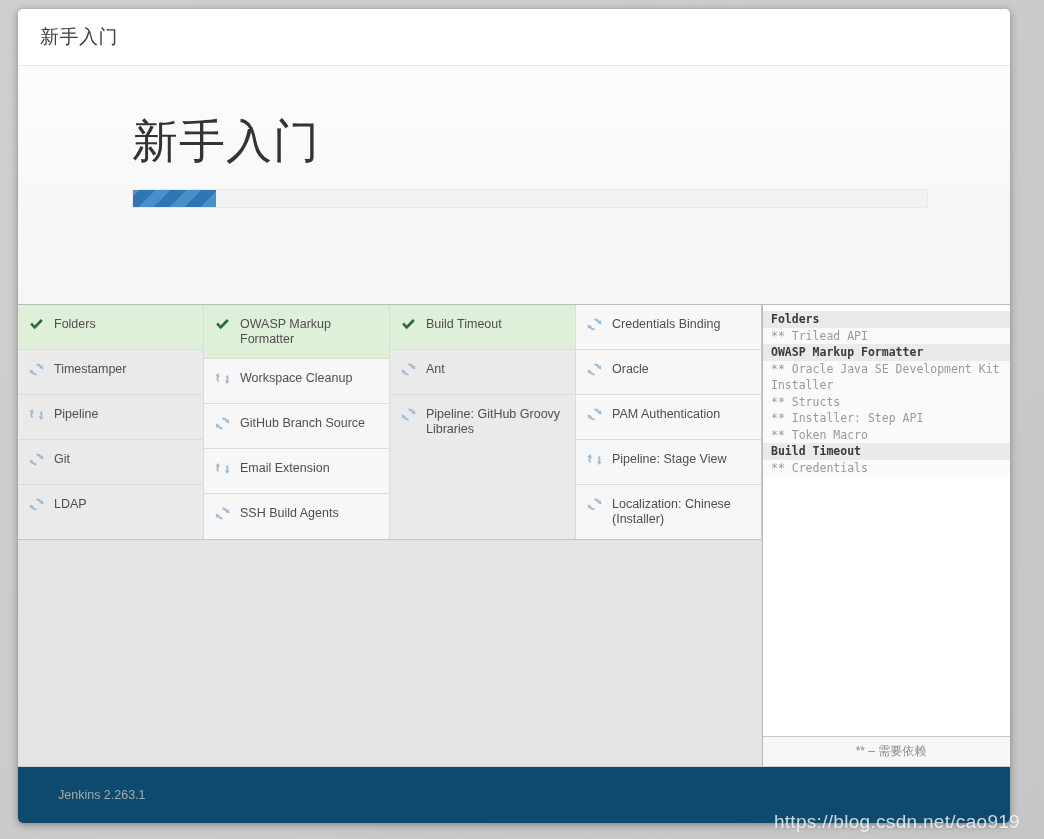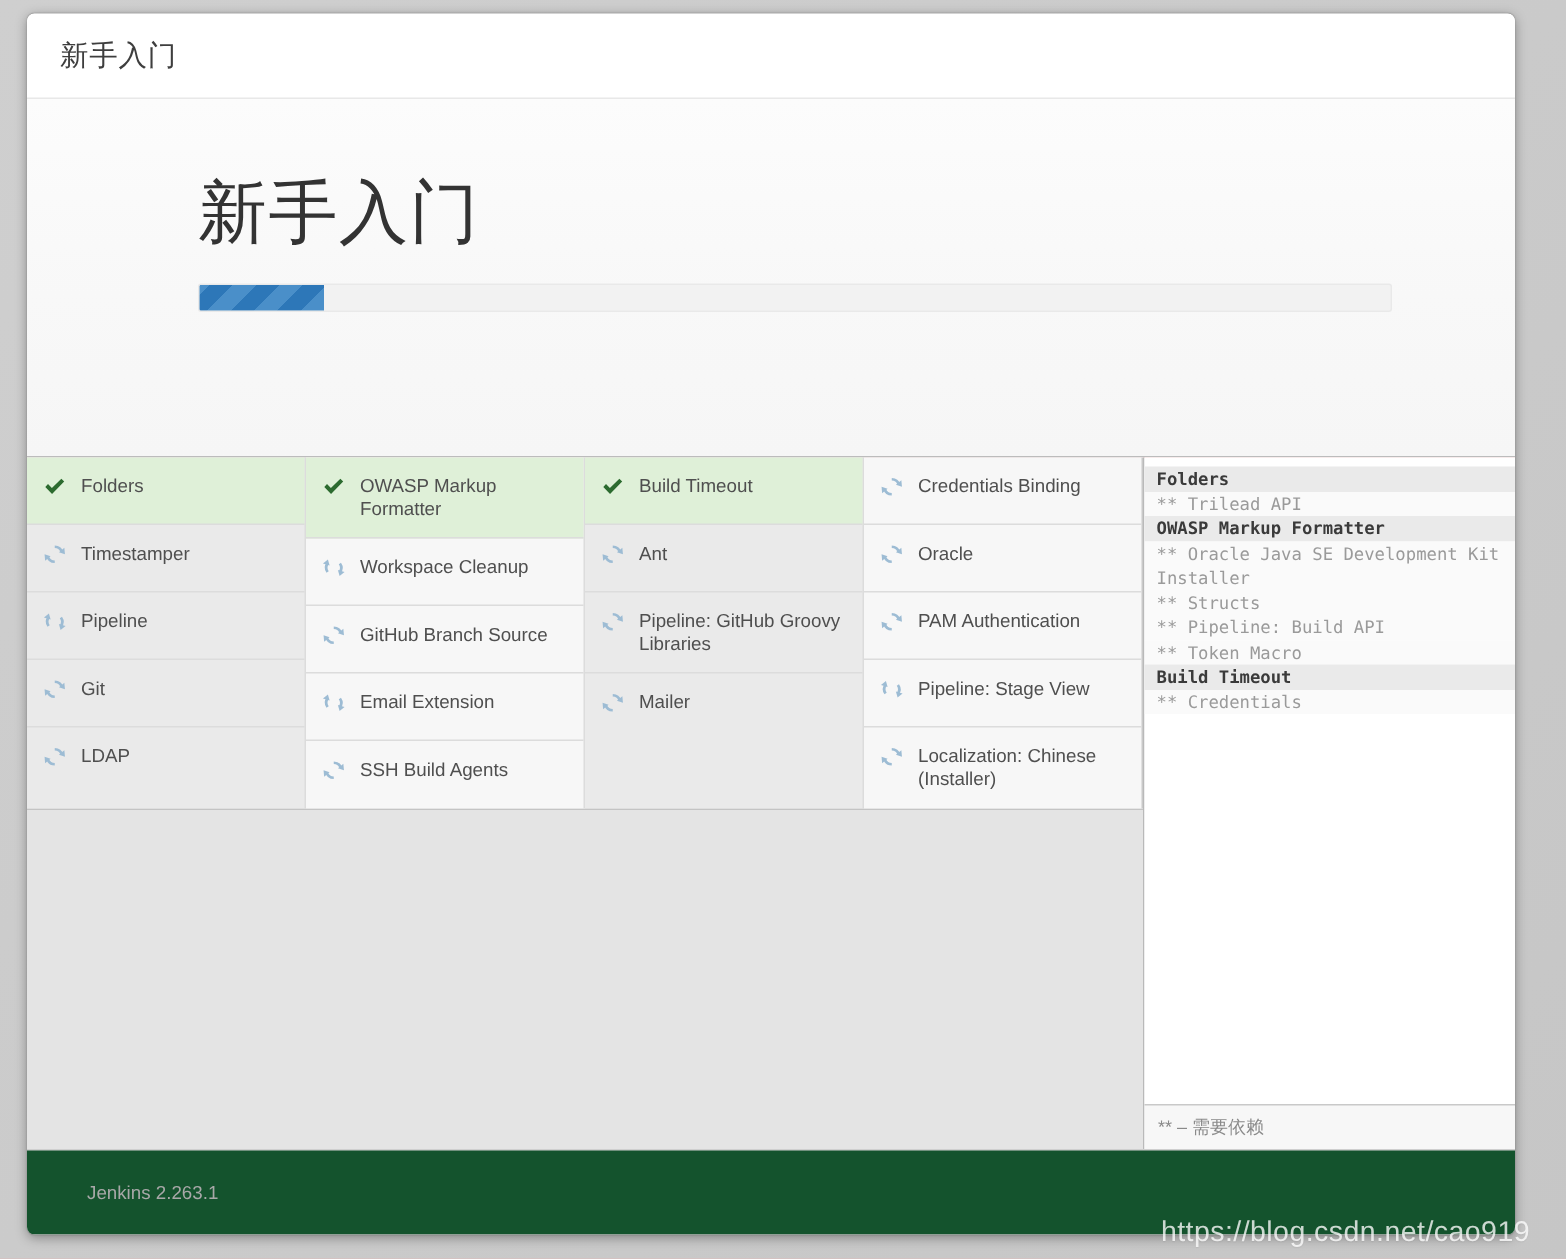--- a/index.html
+++ b/index.html
@@ -175,27 +175,28 @@
   .log-footer {
     flex: none;
     height: 30px;
     border-top: 1px solid #c9c9c9;
     background: #f7f7f7;
     display: flex;
     align-items: center;
     padding-left: 9px;
     font-size: 12px;
     color: #8a8a8a;
+    justify-content: center;
   }
 
   
   .card-footer {
     flex: none;
     height: 57px;
-    background: #14532d;
+    background: #0c4a6e;
     border-top: 1px solid #cfcfcf;
     display: flex;
     align-items: center;
     padding-left: 40px;
   }
   .card-footer .ver {
     font-size: 12.5px;
     color: #a8a8a8;
   }
 
@@ -368,31 +369,20 @@
                 <span class="ic">
                   <svg viewBox="0 0 17 17">
                     <path d="M8.5 2.6 A5.9 5.9 0 0 1 14.2 7.0 L12.3 7.0 A4.1 4.1 0 0 0 8.5 4.4 Z" fill="#9dbcd4"></path>
                     <path d="M14.9 4.2 L15.3 8.5 L11.3 7.1 Z" fill="#9dbcd4"></path>
                     <path d="M8.5 14.4 A5.9 5.9 0 0 1 2.8 10.0 L4.7 10.0 A4.1 4.1 0 0 0 8.5 12.6 Z" fill="#9dbcd4"></path>
                     <path d="M2.1 12.8 L1.7 8.5 L5.7 9.9 Z" fill="#9dbcd4"></path>
                   </svg>
                 </span>
                 <span class="lbl">Pipeline: GitHub Groovy Libraries</span>
               </div>
-              <div class="pcell">
-                <span class="ic">
-                  <svg viewBox="0 0 17 17">
-                    <path d="M8.5 2.6 A5.9 5.9 0 0 1 14.2 7.0 L12.3 7.0 A4.1 4.1 0 0 0 8.5 4.4 Z" fill="#9dbcd4"></path>
-                    <path d="M14.9 4.2 L15.3 8.5 L11.3 7.1 Z" fill="#9dbcd4"></path>
-                    <path d="M8.5 14.4 A5.9 5.9 0 0 1 2.8 10.0 L4.7 10.0 A4.1 4.1 0 0 0 8.5 12.6 Z" fill="#9dbcd4"></path>
-                    <path d="M2.1 12.8 L1.7 8.5 L5.7 9.9 Z" fill="#9dbcd4"></path>
-                  </svg>
-                </span>
-                <span class="lbl">Mailer</span>
-              </div>
             </div>
             <div class="grid-col even">
               <div class="pcell">
                 <span class="ic">
                   <svg viewBox="0 0 17 17">
                     <path d="M8.5 2.6 A5.9 5.9 0 0 1 14.2 7.0 L12.3 7.0 A4.1 4.1 0 0 0 8.5 4.4 Z" fill="#9dbcd4"></path>
                     <path d="M14.9 4.2 L15.3 8.5 L11.3 7.1 Z" fill="#9dbcd4"></path>
                     <path d="M8.5 14.4 A5.9 5.9 0 0 1 2.8 10.0 L4.7 10.0 A4.1 4.1 0 0 0 8.5 12.6 Z" fill="#9dbcd4"></path>
                     <path d="M2.1 12.8 L1.7 8.5 L5.7 9.9 Z" fill="#9dbcd4"></path>
                   </svg>
@@ -447,21 +437,21 @@
           </div>
       </div>
 
       <div class="right-pane">
         <div class="log-scroll" id="log-scroll">
             <div class="log-line main">Folders</div>
             <div class="log-line dep">** Trilead API</div>
             <div class="log-line main">OWASP Markup Formatter</div>
             <div class="log-line dep">** Oracle Java SE Development Kit Installer</div>
             <div class="log-line dep">** Structs</div>
-            <div class="log-line dep">** Pipeline: Build API</div>
+            <div class="log-line dep">** Installer: Step API</div>
             <div class="log-line dep">** Token Macro</div>
             <div class="log-line main">Build Timeout</div>
             <div class="log-line dep">** Credentials</div>
           </div>
         <div class="log-footer">
           <span>** – 需要依赖</span>
         </div>
       </div>
 
     </div>

